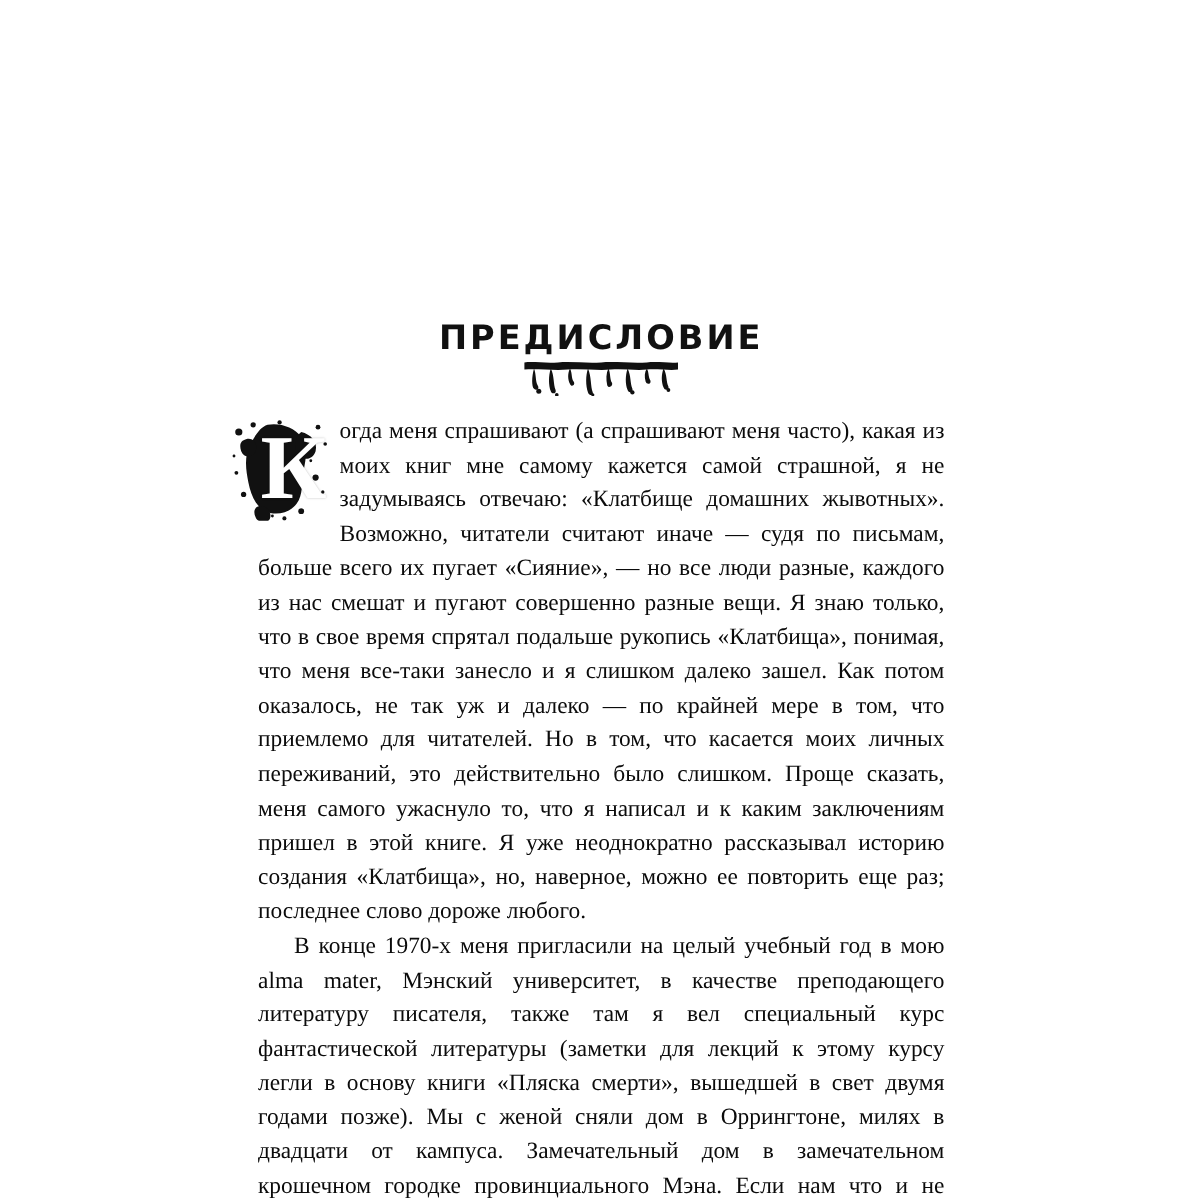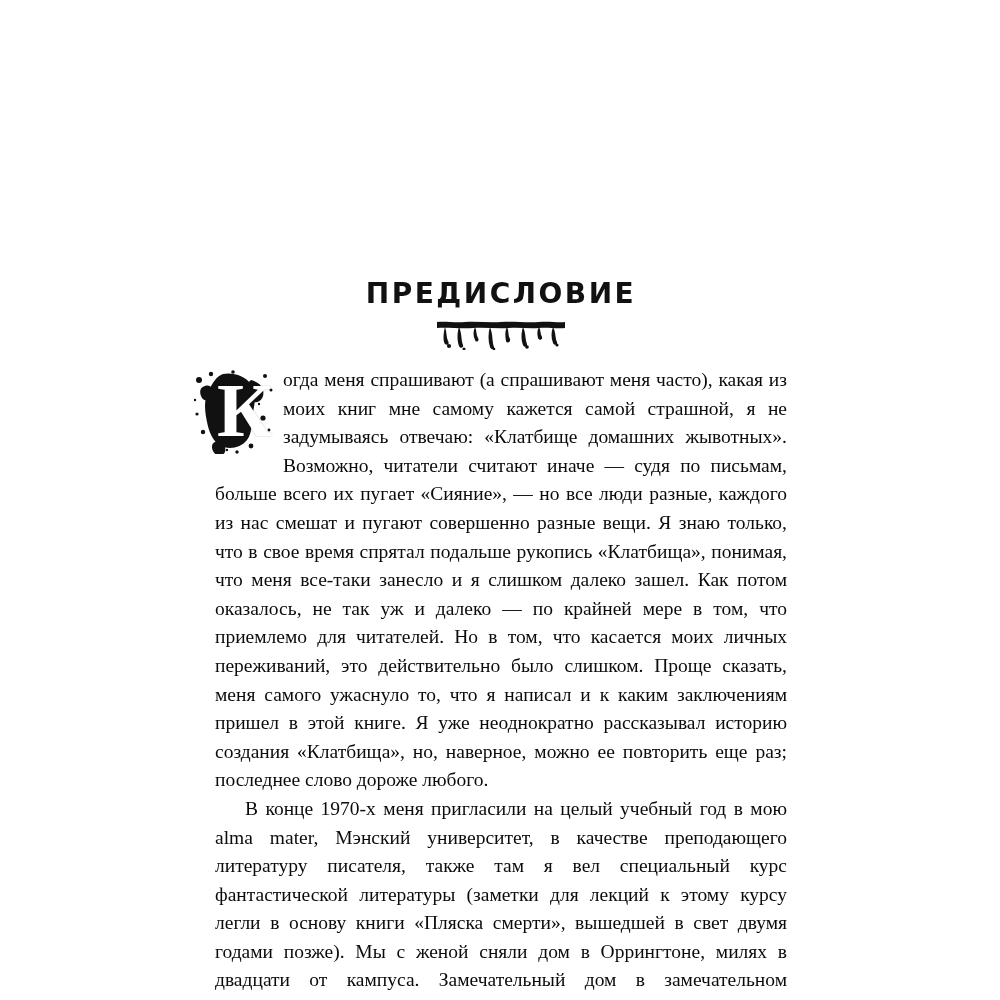--- a/index.html
+++ b/index.html
@@ -27,21 +27,21 @@
     margin: 0 0 6px 0;
   }
   .chapter-title {
     font-family: "DejaVu Sans", sans-serif;
     font-weight: 700;
     font-size: 28px;
     letter-spacing: 2.5px;
     line-height: 1;
     color: #111111;
     text-align: center;
-    margin: 12px;
+    margin: 0;
   }
   .ink-ornament {
     display: block;
     margin: 4px auto 0 auto;
     width: 132px;
     height: 30px;
   }
   .body-text {
     font-size: 19.5px;
     line-height: 28.6px;

